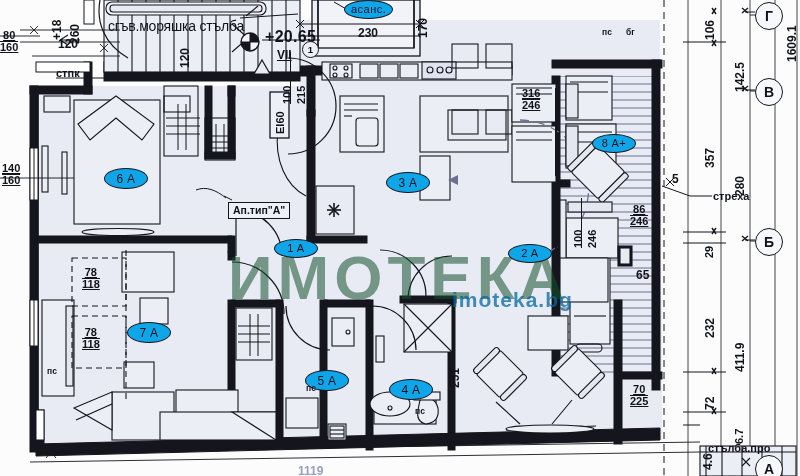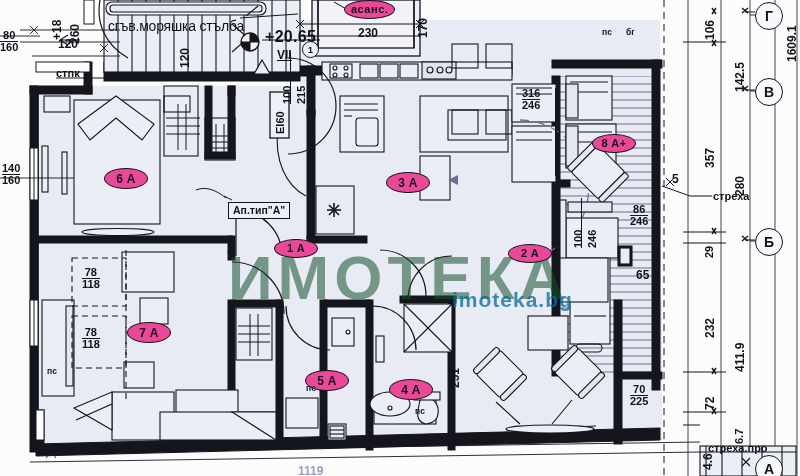--- a/index.html
+++ b/index.html
@@ -2,31 +2,31 @@
 <html><head>
 <meta charset="utf-8">
 <style>
   html,body{margin:0;padding:0;background:#fff;}
   body{font-family:"Liberation Sans",sans-serif;}
   #plan{position:relative;width:800px;height:476px;overflow:hidden;background:#fdfdfd;}
   #plan svg{position:absolute;inset:0;}
   .lbl{position:absolute;white-space:nowrap;color:#12131a;font-family:"Liberation Sans",sans-serif;}
 
   
-  .room{border:1.6px solid #15161d;border-radius:50%;background:#ec4899;
-        font-size:12px;font-weight:700;letter-spacing:.5px;
+  .room{border:1.6px solid #15161d;border-radius:50%;background:#0ea5e9;
+        font-size:12px;font-weight:400;letter-spacing:.5px;
         display:flex;align-items:center;justify-content:center;
         padding:1px 6px;min-width:30px;height:17px;line-height:1;}
   .room.sm{font-size:11px;height:15px;}
   .grid-circ{border:1.5px solid #15161d;border-radius:50%;background:#f7f8fc;
         width:26px;height:26px;display:flex;align-items:center;justify-content:center;
         font-size:14px;font-weight:700;}
   .tag-box{border:1.5px solid #15161d;background:#eef0f8;font-size:10.5px;
         font-weight:700;padding:2px 4px;line-height:1;}
-  .dimfrac{font-size:11px;font-weight:700;text-align:center;line-height:1.04;}
+  .dimfrac{font-size:11px;font-weight:700;text-align:center;line-height:1.04;text-decoration:underline;}
   .dimfrac .b{border-top:1.4px solid #15161d;display:block;padding-top:0px;}
   .dim{font-size:12px;font-weight:700;}
   .dim-v{font-size:12px;font-weight:700;transform:rotate(-90deg);transform-origin:left top;}
   .tiny{font-size:8.5px;font-weight:700;}
   .note{font-size:11px;font-weight:700;}
   .elev{font-size:16px;font-weight:700;letter-spacing:.3px;}
   .stair-txt{font-size:14px;font-weight:400;letter-spacing:-.2px;}
   .door-num{border:1.4px solid #15161d;border-radius:50%;width:15px;height:15px;
         display:flex;align-items:center;justify-content:center;font-size:9.5px;font-weight:700;background:#eef0f8;}
   .wm{position:absolute;font-weight:800;color:#14532d;opacity:.55;letter-spacing:5px;}
@@ -565,21 +565,21 @@
   <div style="position:absolute;left:344px;top:0px;">
     <div class="lbl room sm" style="position:relative;left:0;top:0;">асанс.</div>
   </div>
 
   <div class="lbl note" style="left:56px;top:67px;">стпк</div>
   <div class="lbl note" style="left:713px;top:190px;">стреха</div>
   <div class="lbl dim" style="left:277px;top:48px;text-decoration:underline;">VII</div>
   <div class="lbl dim-v" style="left:274px;top:134px;font-size:11px;">EI60</div>
 
   <div class="lbl tag-box" style="left:228px;top:202px;">Ап.тип"А"</div>
-  <div class="lbl note" style="left:708px;top:442px;">стреха.про</div>
+  <div class="lbl note" style="left:708px;top:442px;">стълба.про</div>
   <div class="lbl door-num" style="left:302px;top:41px;">1</div>
   <div class="lbl dim" style="left:672px;top:172px;">5</div>
 
   <div class="lbl grid-circ" style="left:755px;top:2px;">Г</div>
   <div class="lbl grid-circ" style="left:755px;top:78px;">В</div>
   <div class="lbl grid-circ" style="left:755px;top:228px;">Б</div>
   <div class="lbl grid-circ" style="left:755px;top:455px;">А</div>
 
 </div>
 

